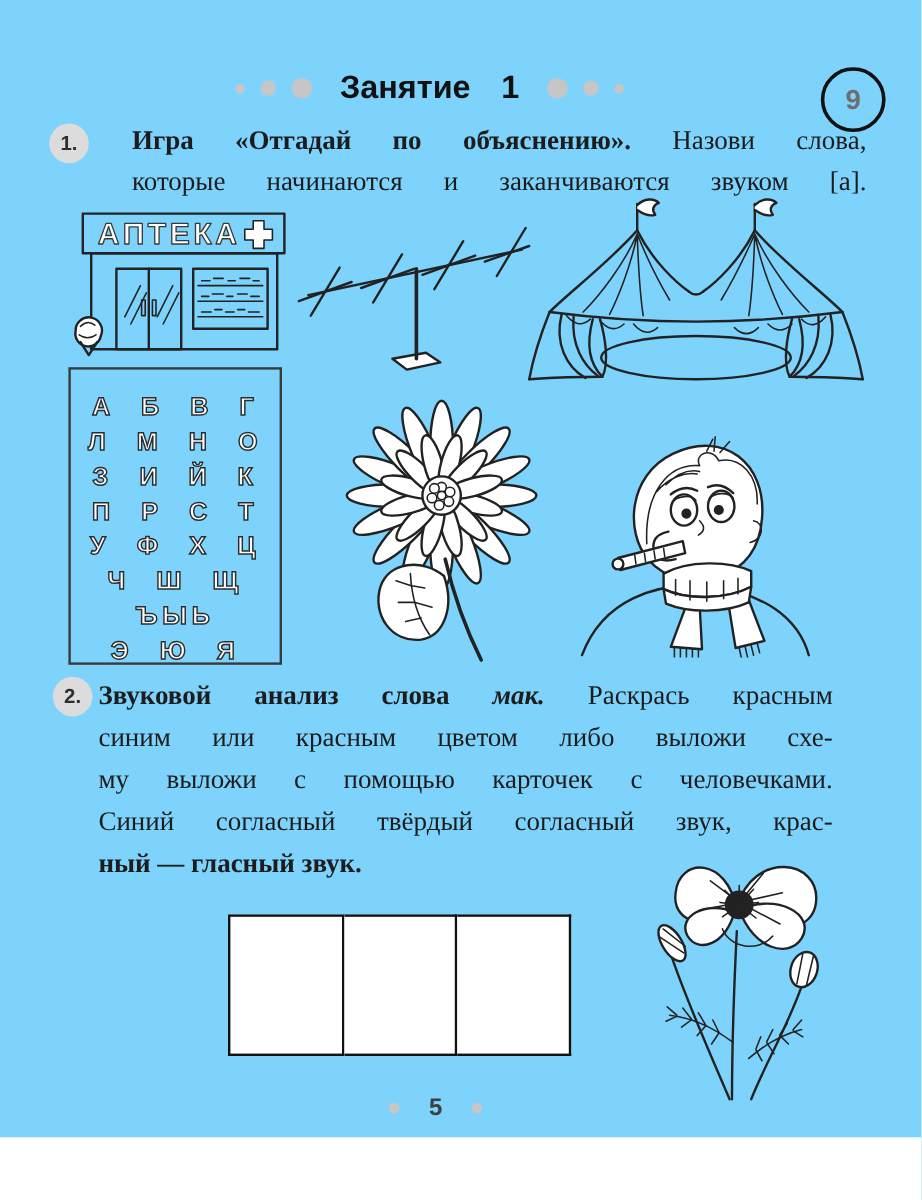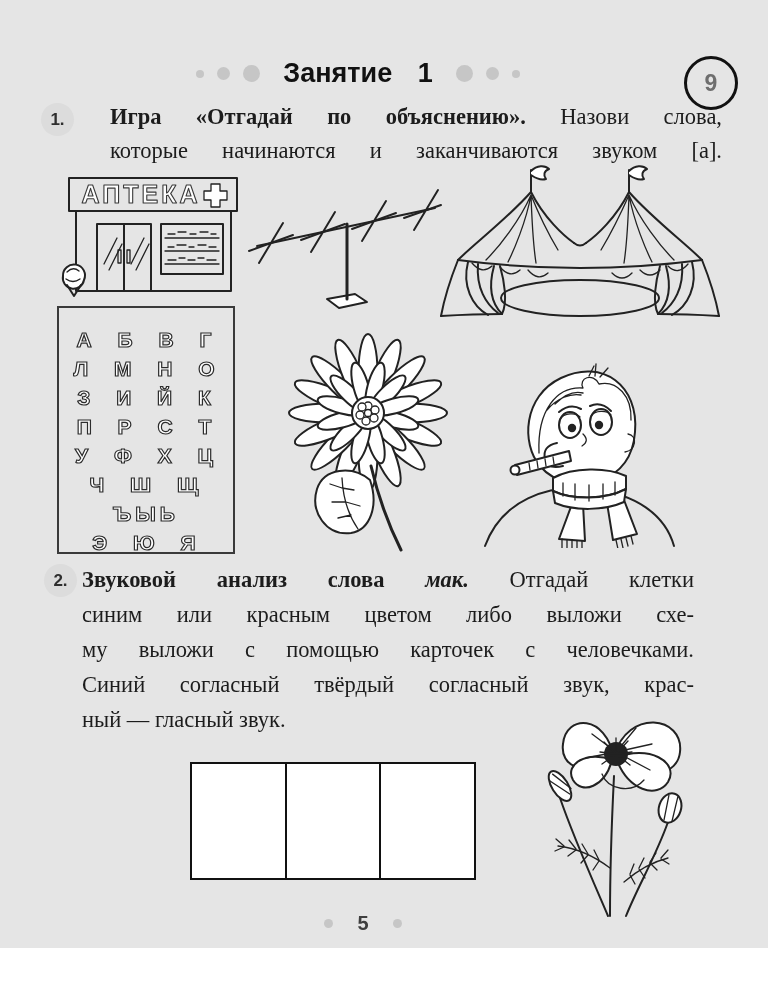--- a/index.html
+++ b/index.html
@@ -1,36 +1,36 @@
 <!DOCTYPE html>
 <html><head>
 <meta charset="utf-8">
 <style>
   html,body{margin:0;padding:0;background:#fff;}
-  .page{position:relative;width:768px;height:948px;background:#e5e5e5;overflow:hidden;
+  .page{position:relative;width:768px;height:948px;background:#7dd3fc;overflow:hidden;
         font-family:"Liberation Serif",serif;color:#1c1c1c;}
 
   
   .header{position:absolute;left:0;top:58px;width:716px;display:flex;justify-content:center;align-items:center;gap:13px;}
   .dot{border-radius:50%;background:#c6c6c6;flex:0 0 auto;}
   .d1{width:8px;height:8px;} .d2{width:13px;height:13px;} .d3{width:17px;height:17px;}
   .lesson-title{font-family:"Liberation Sans",sans-serif;font-weight:bold;font-size:27px;color:#111;
                 word-spacing:18px;margin:0 10px;}
   .page-circle{position:absolute;left:684px;top:56px;width:48px;height:48px;border:3px solid #111;
                border-radius:50%;display:flex;align-items:center;justify-content:center;
                font-family:"Liberation Sans",sans-serif;font-weight:bold;font-size:23px;color:#6e6e6e;}
 
   
   .badge{position:absolute;width:33px;height:33px;border-radius:50%;background:#dcdcdc;
          font-family:"Liberation Sans",sans-serif;font-weight:bold;font-size:17px;color:#2e2e2e;
          text-align:center;line-height:33px;}
   .task-text{position:absolute;left:82px;width:612px;font-size:22.5px;line-height:34px;}
   .task-text.t2{line-height:35px;}
   .tline{text-align:justify;text-align-last:justify;}
-  .tline.noj{text-align-last:left;}
+  .tline.noj{text-align-last:left;font-weight:bold;}
   .b{font-weight:bold;} .i{font-style:italic;}
 
   
   .ill{position:absolute;}
   svg *{stroke:#222;stroke-width:2;fill:none;stroke-linecap:round;stroke-linejoin:round;}
   .fw{fill:#fff;}
   .fd{fill:#222;stroke:none;}
   .thin{stroke-width:1.3;}
   .thick{stroke-width:3;}
   .sign-text{fill:#fff;stroke:#3a3a3a;stroke-width:1.1;
@@ -204,21 +204,21 @@
     <path class="fw" d="M92 103 L38 117 L40 127 L94 113 Z"></path>
     <circle class="fw" cx="38" cy="122" r="4.5"></circle>
     <path class="thin" d="M52 115 l1 7 M60 113 l1 7 M68 111 l1 7 M76 109 l1 7"></path>
     <path class="fw" d="M76 130 C96 119 130 119 149 128 L149 141 C128 152 95 152 76 143 Z"></path>
     <path class="fw" d="M76 143 C95 152 128 152 149 141 L147 154 C127 163 97 163 78 155 Z"></path>
     <path class="thin" d="M86 148 v-13 M98 152 v-16 M112 153 v-16 M126 151 v-15 M138 147 v-13"></path>
   </svg>
 
   <div class="badge" style="left:44px;top:564px;">2.</div>
   <div class="task-text t2" style="top:562px;">
-      <div class="tline"><span class="b">Звуковой анализ слова </span><span class="b i">мак.</span><span> Отгадай клетки</span></div>
+      <div class="tline"><span class="b">Звуковой анализ слова </span><span class="b i">мак.</span><span> Раскрась красным</span></div>
       <div class="tline"><span>синим или красным цветом либо выложи схе-</span></div>
       <div class="tline"><span>му выложи с помощью карточек с человечками.</span></div>
       <div class="tline"><span>Синий согласный твёрдый согласный звук, крас-</span></div>
       <div class="tline noj"><span>ный — гласный звук.</span></div>
     </div>
 
   <div class="cells">
     <div class="cell"></div>
     <div class="cell"></div>
     <div class="cell"></div>

